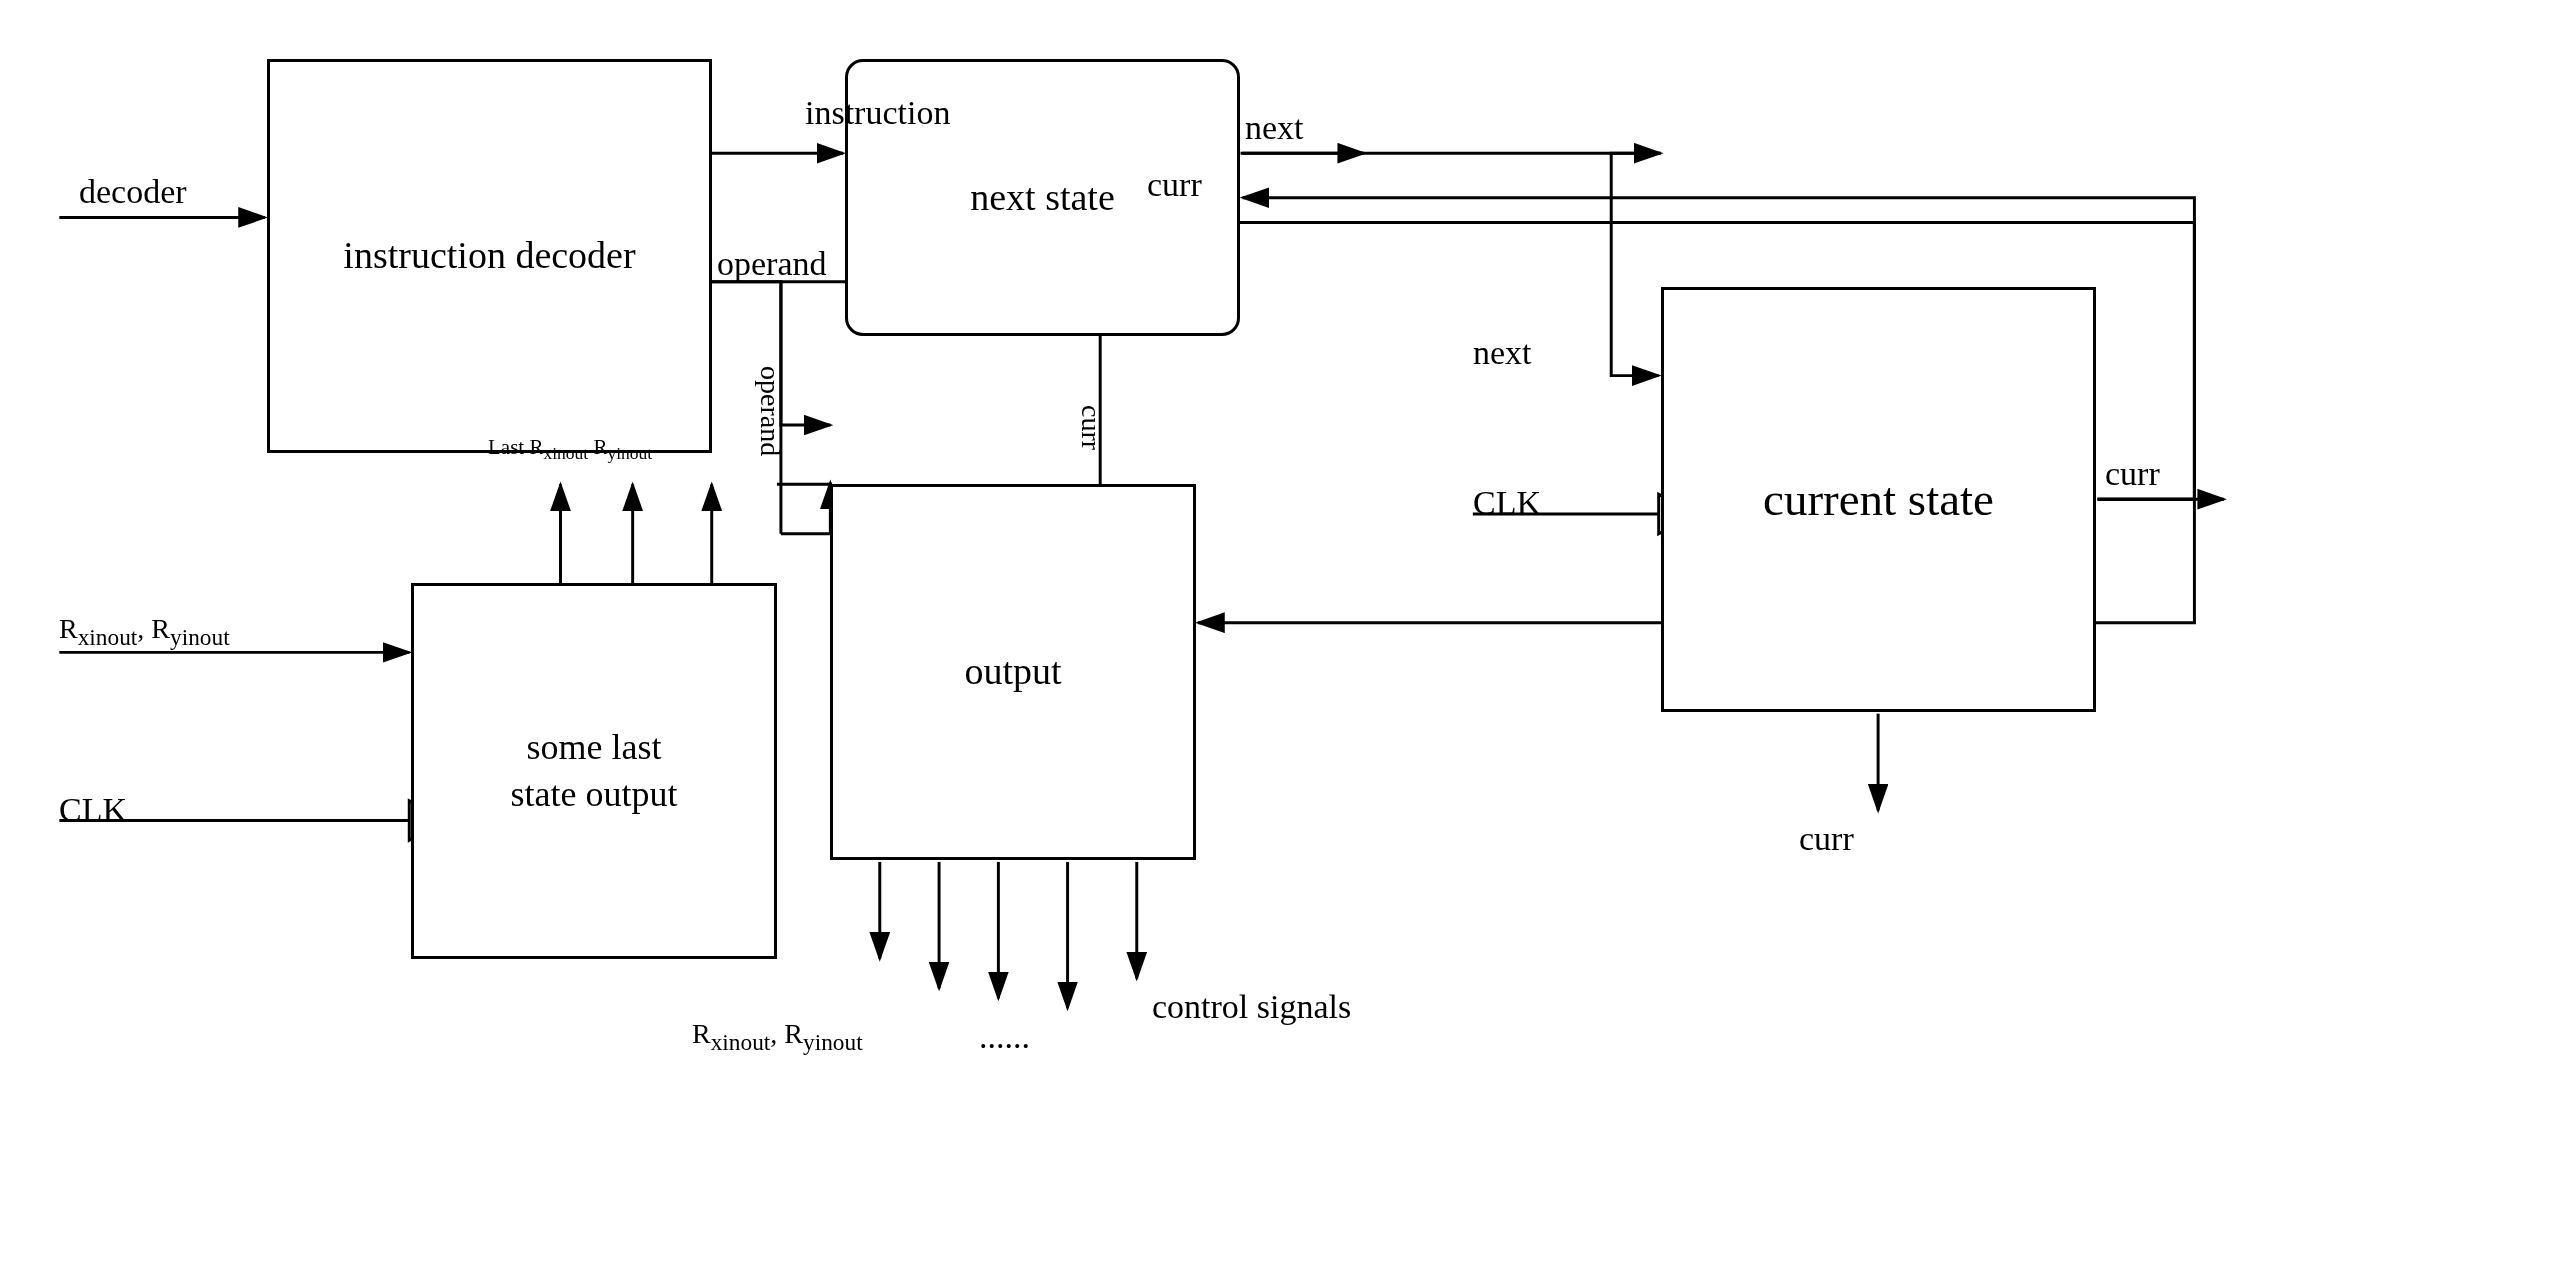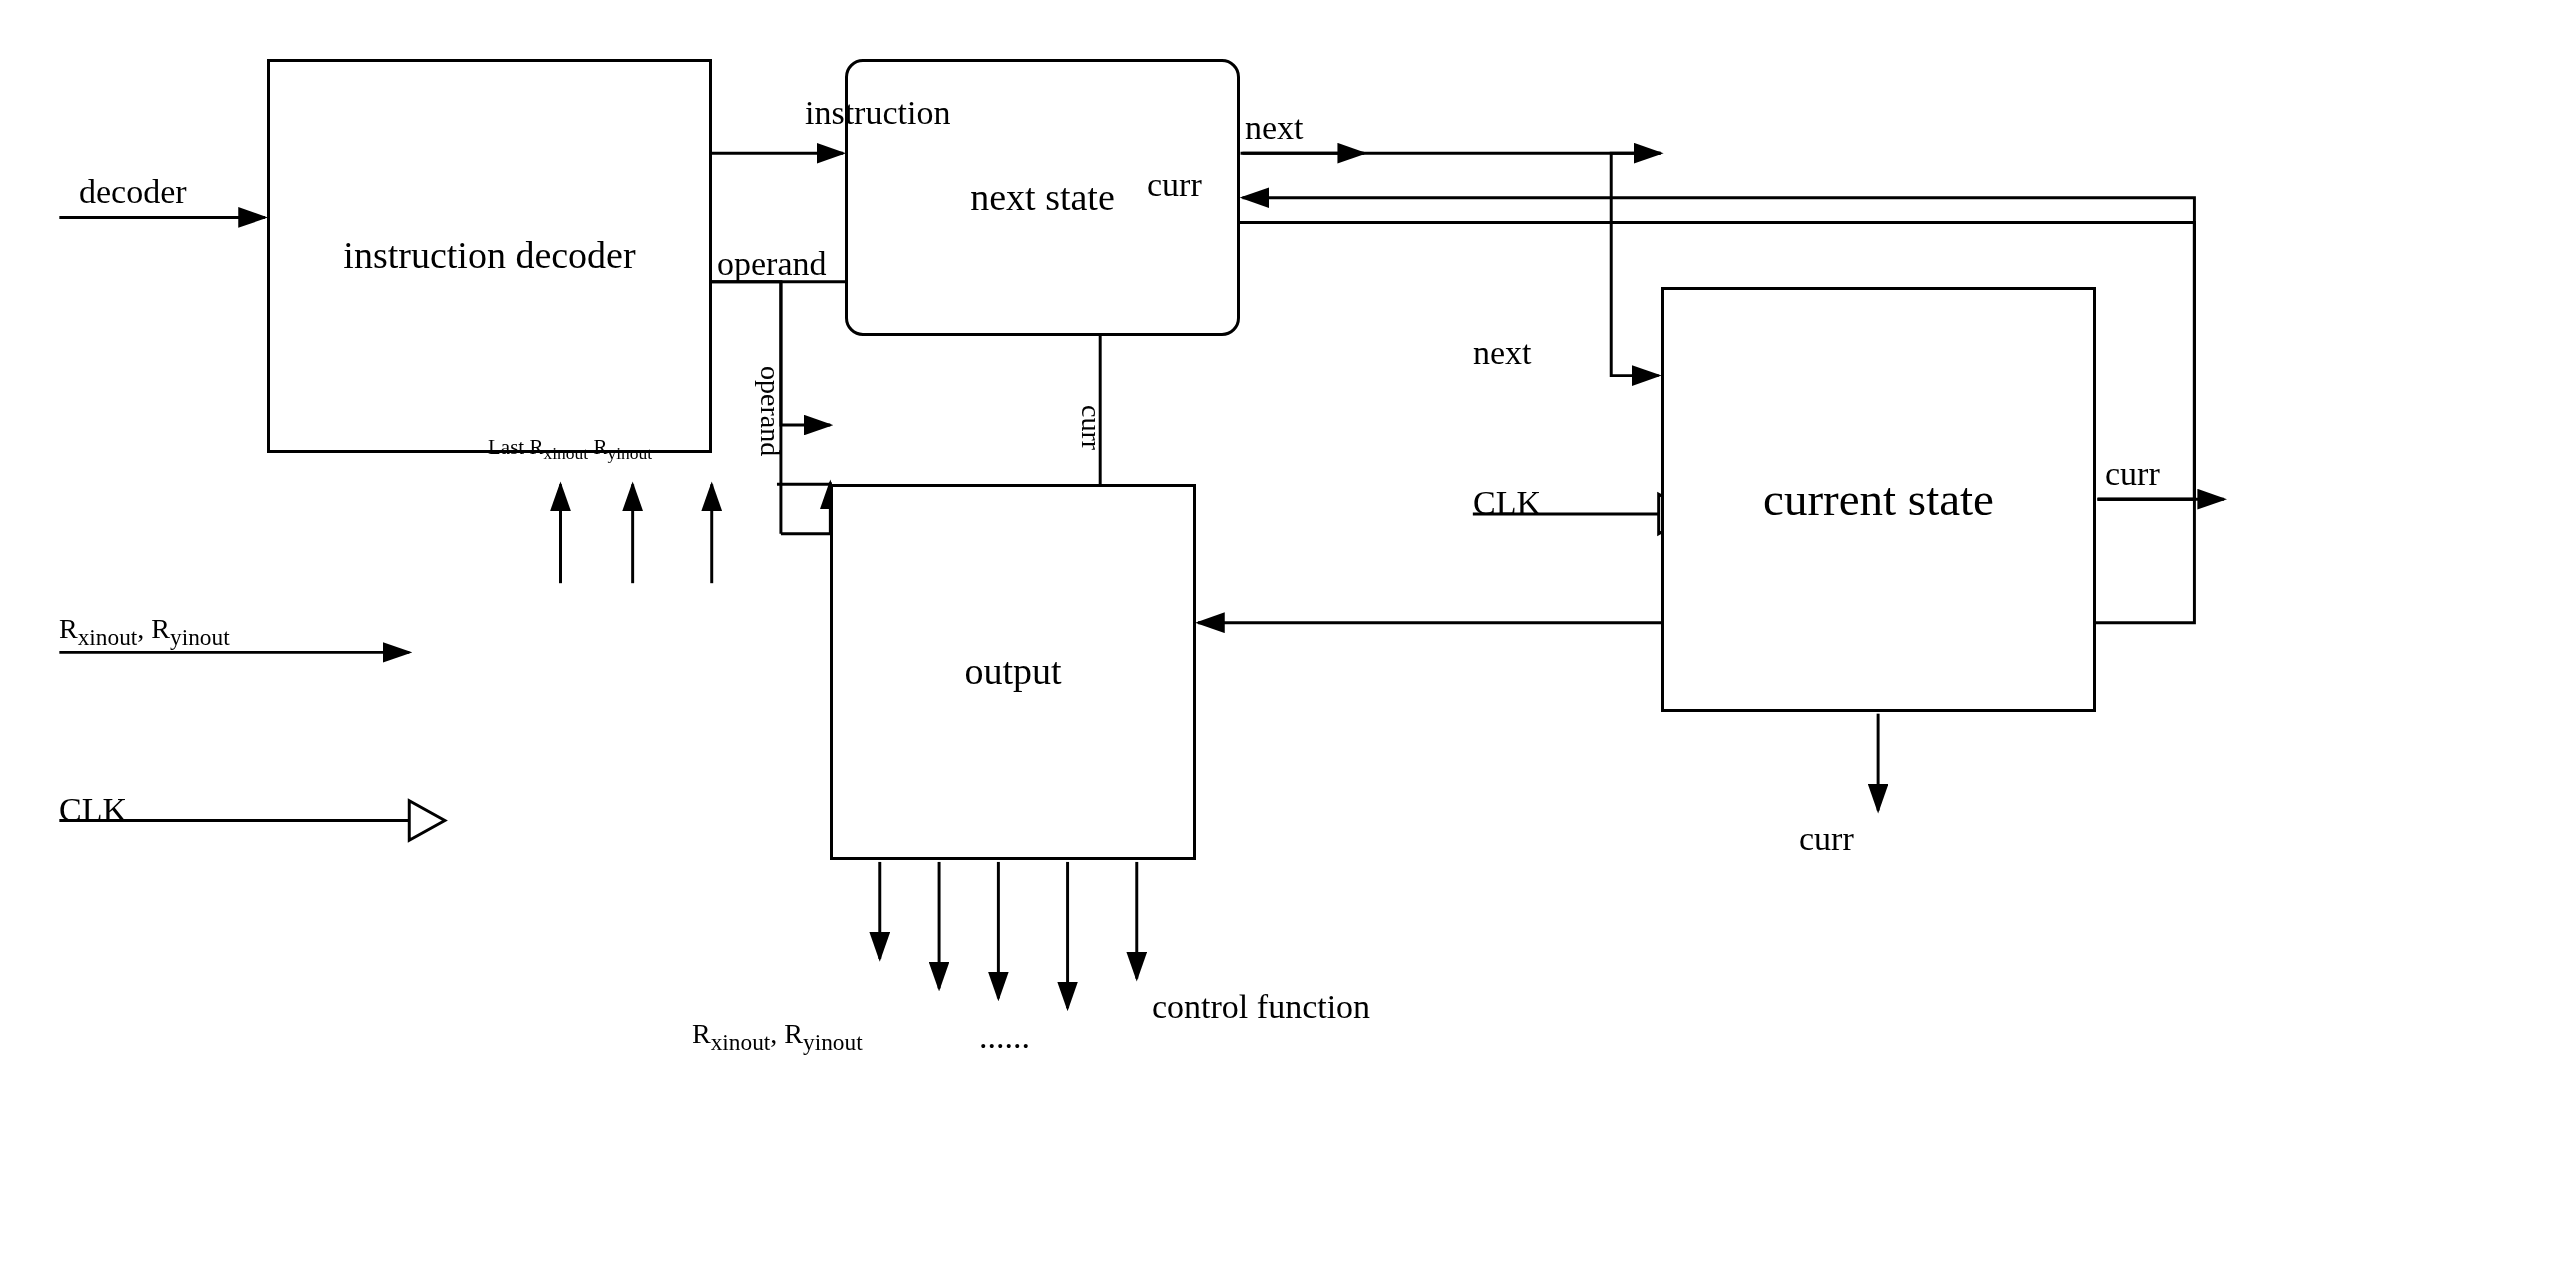--- a/index.html
+++ b/index.html
@@ -110,20 +110,23 @@
 
   <div class="block" style="left:267px; top:59px; width:445px; height:394px; font-size:38px;">
     <span>instruction
 decoder</span>
   </div>
 
   <div class="block" style="left:845px; top:59px; width:395px; height:277px; font-size:38px;border-radius:18px;">
     <span>next state</span>
   </div>
 
+  <div class="block" style="left:411px; top:583px; width:366px; height:376px; font-size:36px;">
+    <span>some last<br>state output</span>
+  </div>
 
   <div class="block" style="left:830px; top:484px; width:366px; height:376px; font-size:38px;text-align:right;">
     <span>output</span>
   </div>
 
   <div class="block" style="left:1661px; top:287px; width:435px; height:425px; font-size:47px;">
     <span>current state</span>
   </div>
 
   <div class="label" style="left:79px; top:173px;">decoder</div>
@@ -149,18 +152,18 @@
   <div class="label" style="left:59px; top:613px; font-size:28px;">R<sub>xinout</sub>, R<sub>yinout</sub></div>
 
   <div class="label" style="left:59px; top:791px;">CLK</div>
 
   <div class="label" style="left:1473px; top:484px;">CLK</div>
 
   <div class="label" style="left:692px; top:1018px; font-size:28px;">R<sub>xinout</sub>, R<sub>yinout</sub></div>
 
   <div class="label" style="left:979px; top:1018px; font-size:34px;">......</div>
 
-  <div class="label" style="left:1152px; top:988px;">control function</div>
+  <div class="label" style="left:1152px; top:988px;">control signals</div>
 
   <div class="label" style="left:1799px; top:820px;">curr</div>
 
 </div>
 
 
 </body></html>

